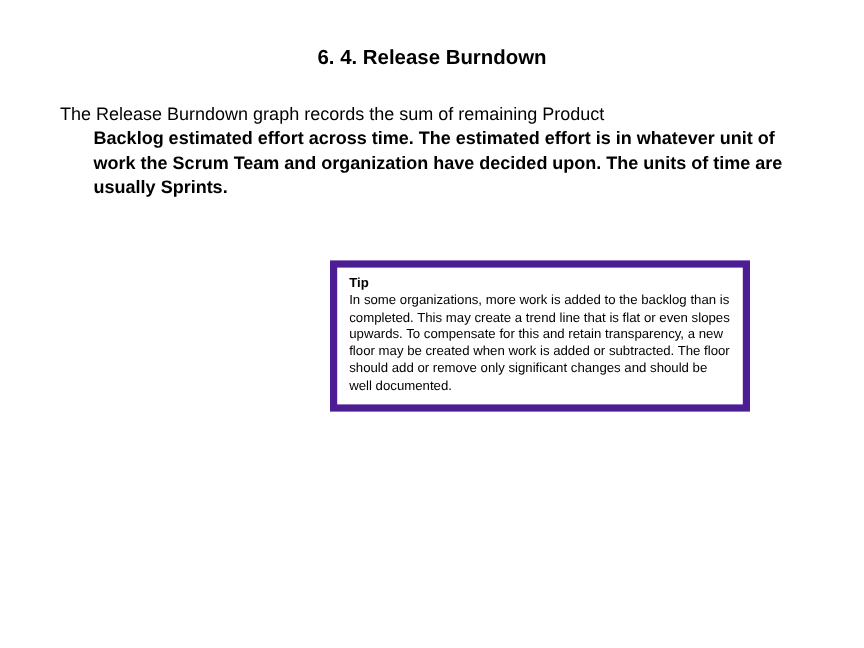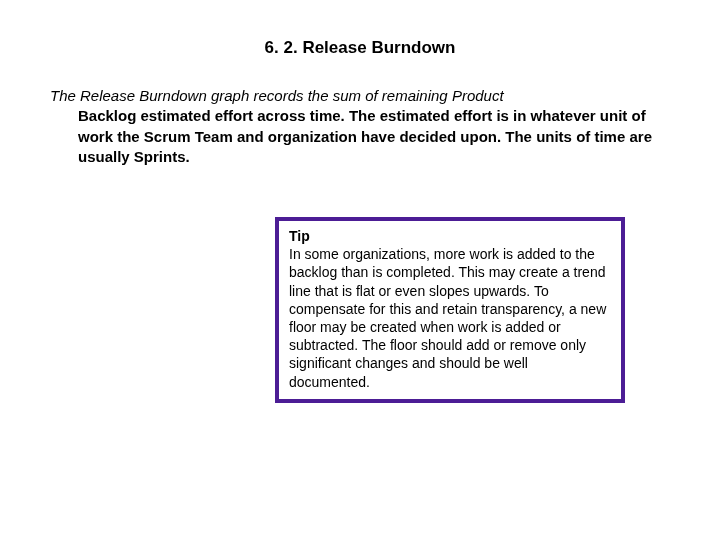--- a/index.html
+++ b/index.html
@@ -24,44 +24,43 @@
     }
     .body-text {
       font-size: 15px;
       line-height: 1.35;
       padding-left: 0;
       text-indent: 0;
       margin-bottom: 50px;
     }
     .body-text .first-line {
       display: block;
-      font-style: italic;
     }
     .body-text .rest {
       display: block;
       padding-left: 28px;
       font-weight: bold;
     }
     .tip-box {
-      border: 4px solid #4c1d95;
+      border: 6px solid #4c1d95;
       width: 350px;
       margin-left: 225px;
       padding: 6px 10px 8px 10px;
-      font-size: 14px;
+      font-size: 11px;
       line-height: 1.3;
     }
     .tip-label {
       font-weight: bold;
       display: block;
     }
   </style>
 </head>
 <body>
 
-<h2 class="heading">6. 2. Release Burndown</h2>
+<h2 class="heading">6. 4. Release Burndown</h2>
 
 <div class="body-text">
   <span class="first-line">The Release Burndown graph records the sum of remaining Product</span>
   <span class="rest">Backlog estimated effort across time. The estimated effort is in whatever unit of work the Scrum Team and organization have decided upon. The units of time are usually Sprints.</span>
 </div>
 
 <div class="tip-box">
   <span class="tip-label">Tip</span>
   <span>In some organizations, more work is added to the backlog than is completed. This may create a trend line that is flat or even slopes upwards. To compensate for this and retain transparency, a new floor may be created when work is added or subtracted. The floor should add or remove only significant changes and should be well documented.</span>
 </div>

